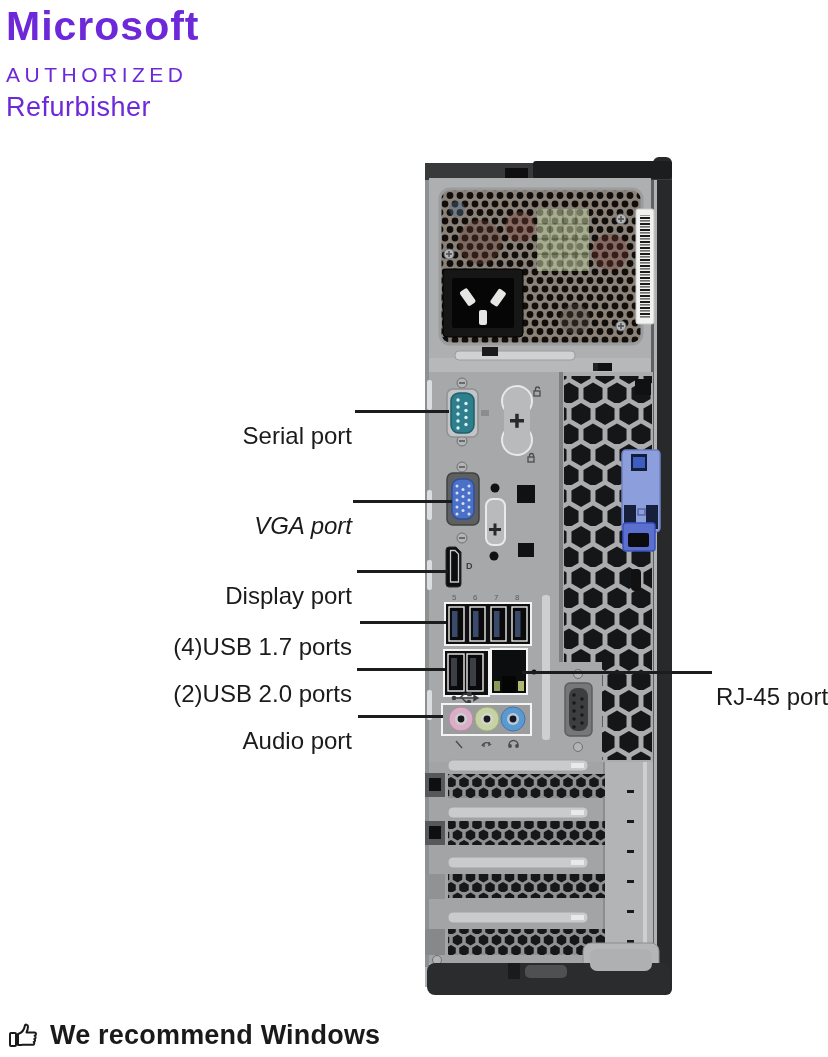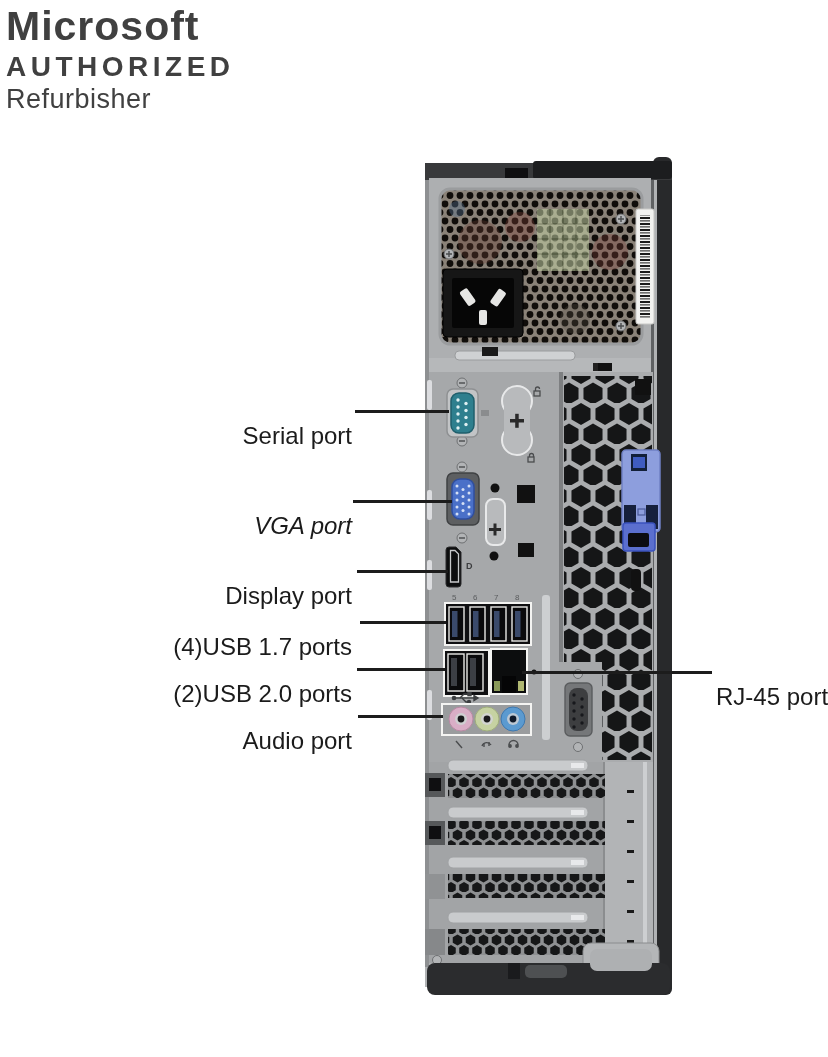--- a/index.html
+++ b/index.html
@@ -1,21 +1,21 @@
 <!DOCTYPE html>
 <html><head>
 <meta charset="utf-8">
 <style>
   html,body{margin:0;padding:0;background:#fff;}
   body{width:828px;height:1057px;font-family:"Liberation Sans",sans-serif;}
   .page{position:relative;width:828px;height:1057px;background:#fff;overflow:hidden;}
 
-  .logo{position:absolute;left:6px;top:4px;color:#404040;}
+  .logo{position:absolute;left:6px;top:4px;color:#6d28d9;}
   .logo-brand{font-size:41px;font-weight:bold;letter-spacing:1px;line-height:44px;}
-  .logo-authorized{font-size:28px;font-weight:bold;letter-spacing:4.5px;line-height:30px;margin-top:4px;}
+  .logo-authorized{font-size:21px;font-weight:normal;letter-spacing:4.5px;line-height:30px;margin-top:12px;}
   .logo-refurbisher{font-size:27px;font-weight:normal;letter-spacing:0.5px;margin-top:2px;}
 
   .case-svg{position:absolute;left:425px;top:157px;width:247px;height:838px;}
 
   .port-label{position:absolute;font-size:24px;color:#1b1b1b;line-height:27px;white-space:nowrap;margin-top:24px;}
   .left-label{right:476px;text-align:right;}
   .leader{position:absolute;height:3px;background:#1c1c1c;}
 
   .footer{position:absolute;left:8px;top:1018px;display:flex;align-items:center;gap:10px;color:#1a1a1a;}
   .footer-text{font-size:27px;font-weight:bold;letter-spacing:0.2px;}
@@ -371,14 +371,21 @@
   <div class="leader" style="left:522px;top:671px;width:190px;"></div>
 
   <div class="port-label left-label" style="top:398px;">Serial port</div>
   <div class="port-label left-label" style="top:488px;font-style:italic;">VGA port</div>
   <div class="port-label left-label" style="top:558px;text-align:right;">Display port</div>
   <div class="port-label left-label" style="top:609px;">(4)USB 1.7 ports</div>
   <div class="port-label left-label" style="top:656px;">(2)USB 2.0 ports</div>
   <div class="port-label left-label" style="top:703px;">Audio port</div>
   <div class="port-label" style="left:716px;top:659px;">RJ-45 port</div>
 
+  <div class="footer">
+    <svg width="32" height="34" viewBox="0 0 32 34">
+      <rect x="2" y="15" width="6" height="13" rx="1" fill="none" stroke="#1a1a1a" stroke-width="2"></rect>
+      <path d="M10,27 v-11 c4,-1.2 6.2,-4 6.8,-8 c0.3,-2 3.2,-1.8 3.2,0.6 c0,2.2 -0.9,4.6 -1.5,5.8 h8.1 c1.8,0 1.8,3.2 0,3.4 c1.5,0.5 1.3,3 -0.3,3.2 c1.2,0.6 1,2.8 -0.6,3 c1,0.7 0.7,2.8 -1,2.8 h-9.7 c-2,0 -3.6,0.6 -5,0.2 z" fill="none" stroke="#1a1a1a" stroke-width="2" stroke-linejoin="round"></path>
+    </svg>
+    <span class="footer-text">We recommend Windows</span>
+  </div>
 
 </div>
 
 </body></html>

